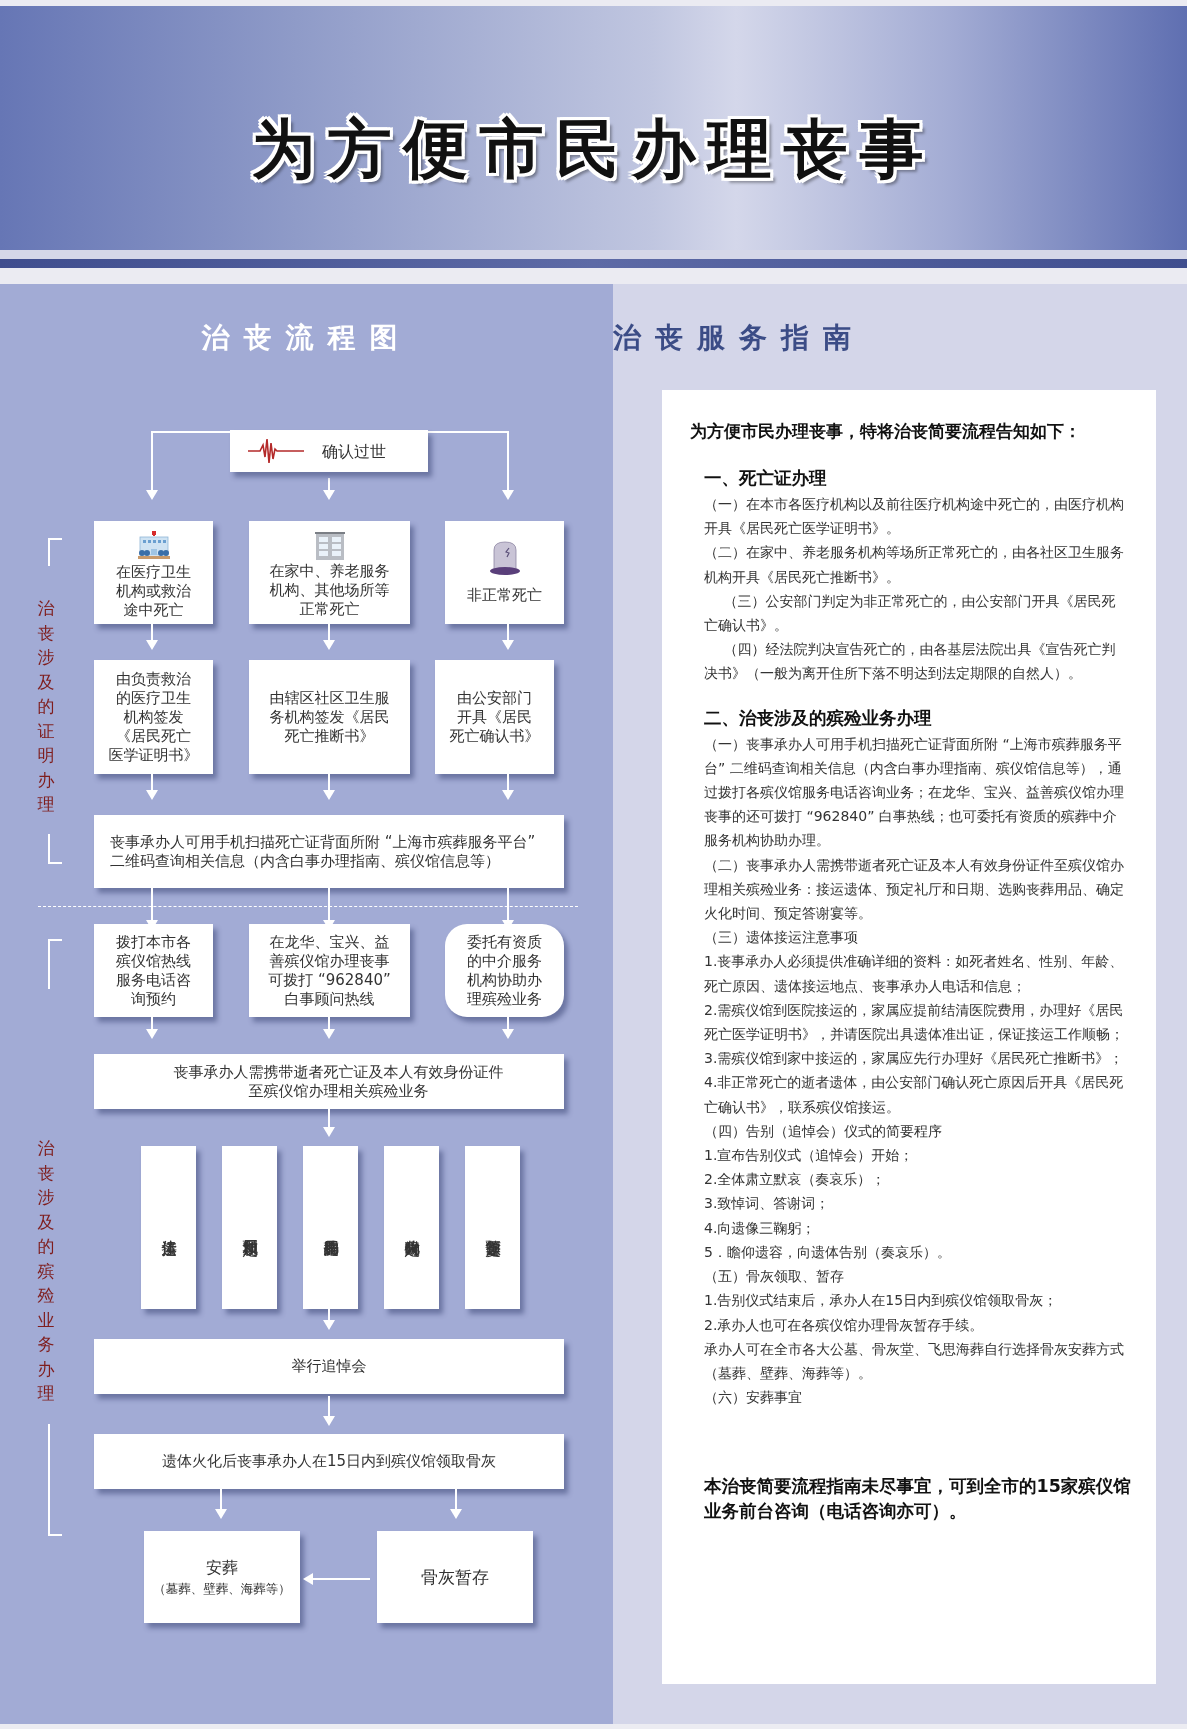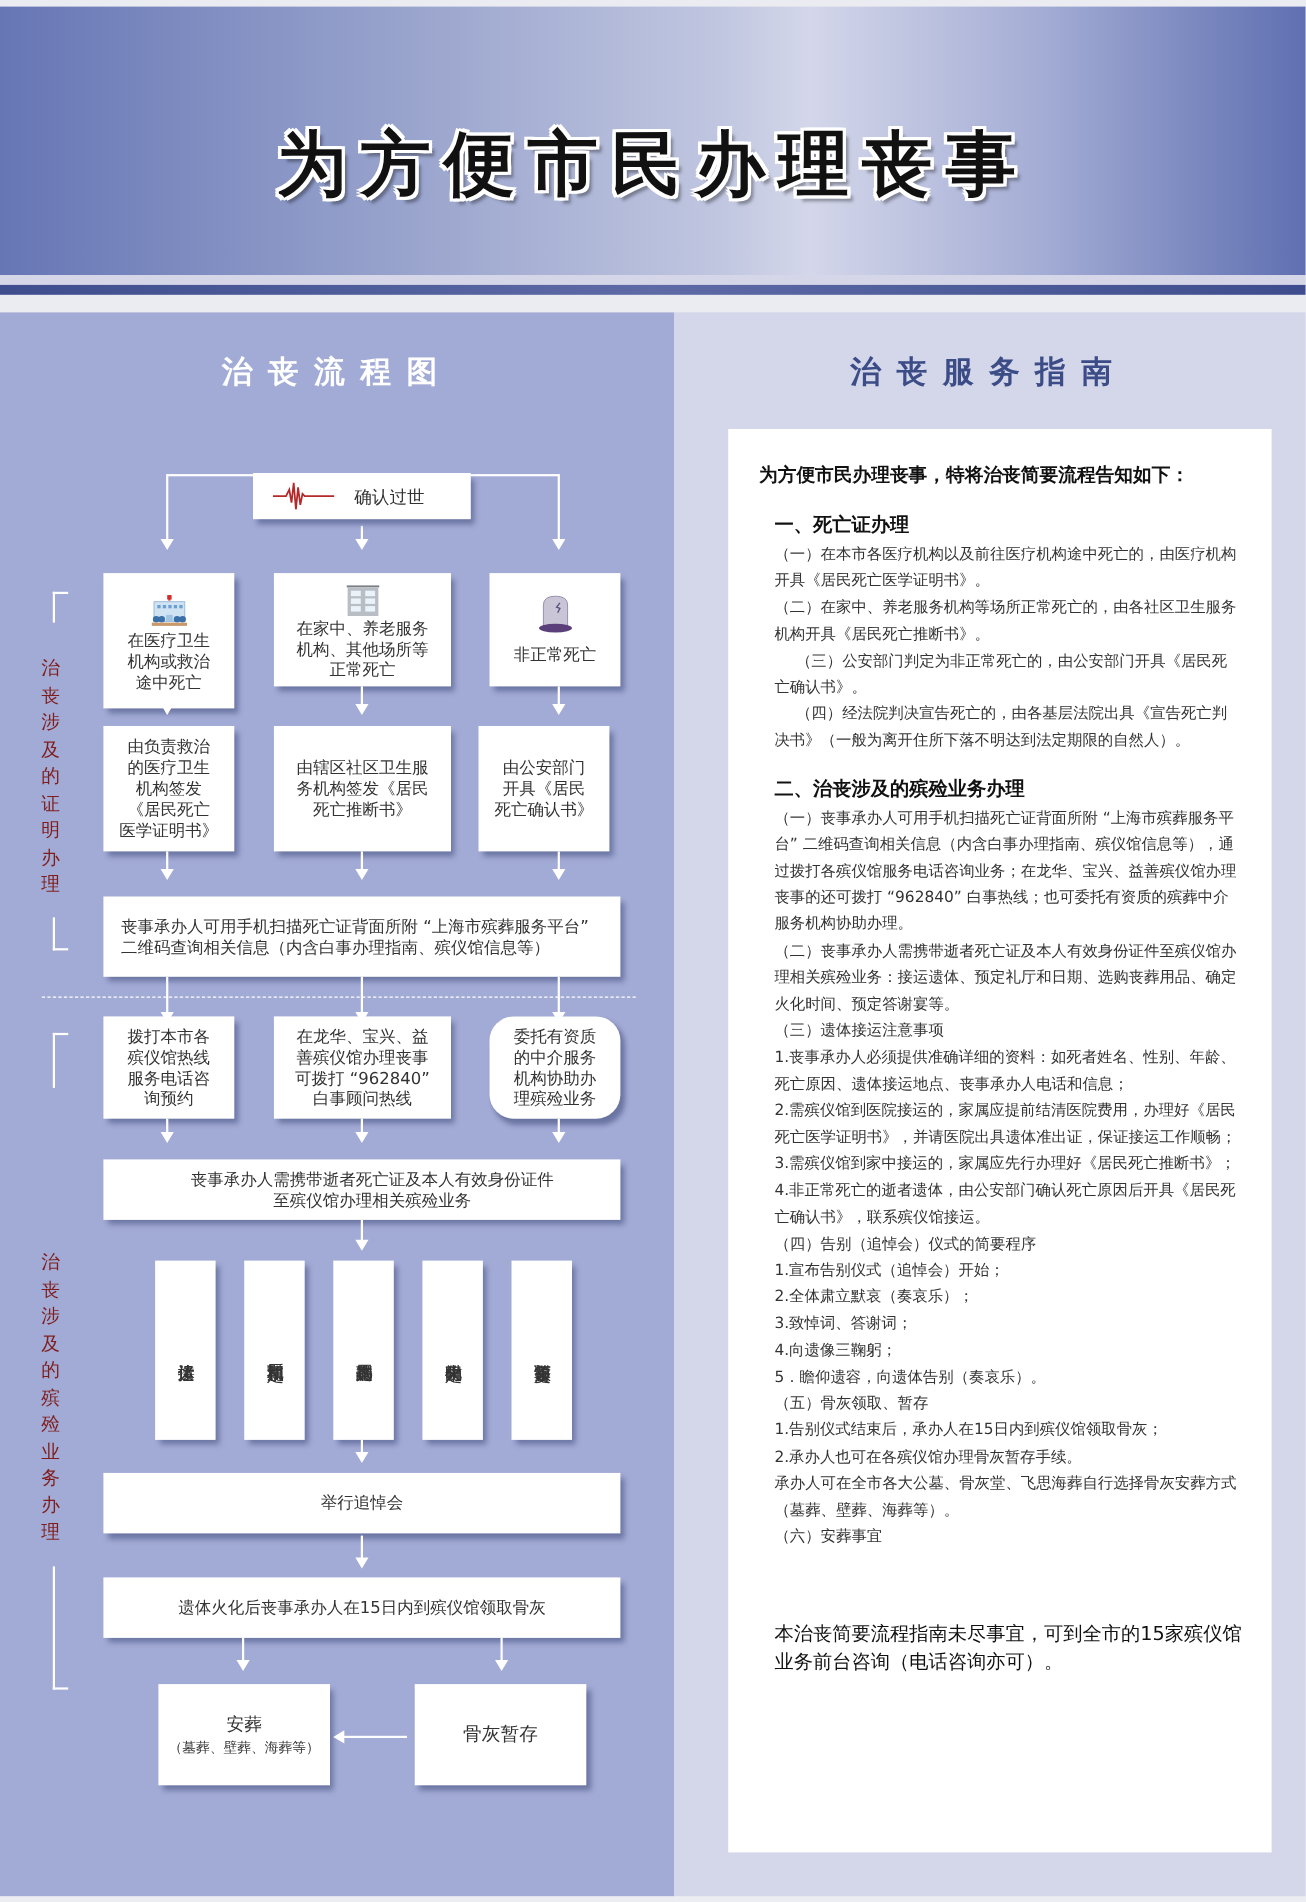--- a/index.html
+++ b/index.html
@@ -67,37 +67,37 @@
     }
     .dashed {
       position: absolute; left: 38px; width: 540px; top: 622px; border-top: 1.5px dashed #fff;
     }
 
     
     .right-panel {
       position: absolute; left: 613px; top: 284px; width: 574px; height: 1440px; background: #d4d6e9;
     }
     .right-title {
-      position: absolute; left: 0; width: 572px; top: 35px; text-align: center;
+      position: absolute; left: 0; width: 572px; top: 35px; 
       font-size: 28px; font-weight: bold; color: #3b4c86; letter-spacing: 14px;
     }
     .guide-card {
       position: absolute; left: 49px; top: 106px; width: 494px; height: 1294px; background: #fff;
     }
     .guide-intro {
       position: absolute; left: 28px; top: 30px; font-size: 17px; font-weight: bold; color: #111; white-space: nowrap;
     }
     .guide-body { position: absolute; left: 42px; top: 74px; width: 420px; }
     .sec-h { font-size: 17.5px; font-weight: bold; color: #111; line-height: 28px; }
     .para { font-size: 14px; line-height: 24.2px; color: #333; }
     .para.indent { text-indent: 1.4em; }
     .gap { height: 18px; }
     .guide-footer {
       position: absolute; left: 42px; top: 1084px; width: 430px;
-      font-size: 17.5px; font-weight: normal; color: #111; line-height: 25px;
+      font-size: 17.5px; font-weight: bold; color: #111; line-height: 25px;
     }
 
     .bottom-strip { position: absolute; left: 0; top: 1724px; width: 1187px; height: 5px; background: #ececf2; }
   </style>
 </head>
 <body>
 
 <div class="page">
 
   <div class="header">
@@ -128,21 +128,21 @@
     <div class="line-v" style="left:507px; top:147px; height:60px;"></div>
     <div class="arrow-down" style="left:502px; top:206px;"></div>
 
     <div class="box" style="left:230px; top:146px; width:198px; height:42px; flex-direction:row; justify-content:flex-start; padding-left:18px;">
       <svg width="56" height="32" viewBox="0 0 56 32" style="margin-right:18px;">
         <polyline points="0,16 12,16 15,10 17,22 19,4 21,28 23,8 25,24 27,14 29,16 56,16" fill="none" stroke="#b42a2a" stroke-width="1.6"></polyline>
       </svg>
       <span class="txt" style="font-size:16px;">确认过世</span>
     </div>
 
-    <div class="box" style="left:94px; top:237px; width:119px; height:123px; padding-top:6px;">
+    <div class="box" style="left:94px; top:237px; width:119px; height:103px; padding-top:6px;">
       <svg width="34" height="30" viewBox="0 0 34 30">
         <rect x="15" y="0" width="4" height="4" fill="#d62b2b"></rect>
           <rect x="16" y="-1" width="2" height="6" fill="#d62b2b"></rect>
         <rect x="3" y="6" width="28" height="18" fill="#cfe3f3" stroke="#8fb6d6" stroke-width="0.8"></rect>
         <g fill="#6a9fd0">
             <rect x="6" y="9" width="3" height="3"></rect>
             <rect x="11" y="9" width="3" height="3"></rect>
             <rect x="16" y="9" width="3" height="3"></rect>
             <rect x="21" y="9" width="3" height="3"></rect>
             <rect x="26" y="9" width="3" height="3"></rect>

